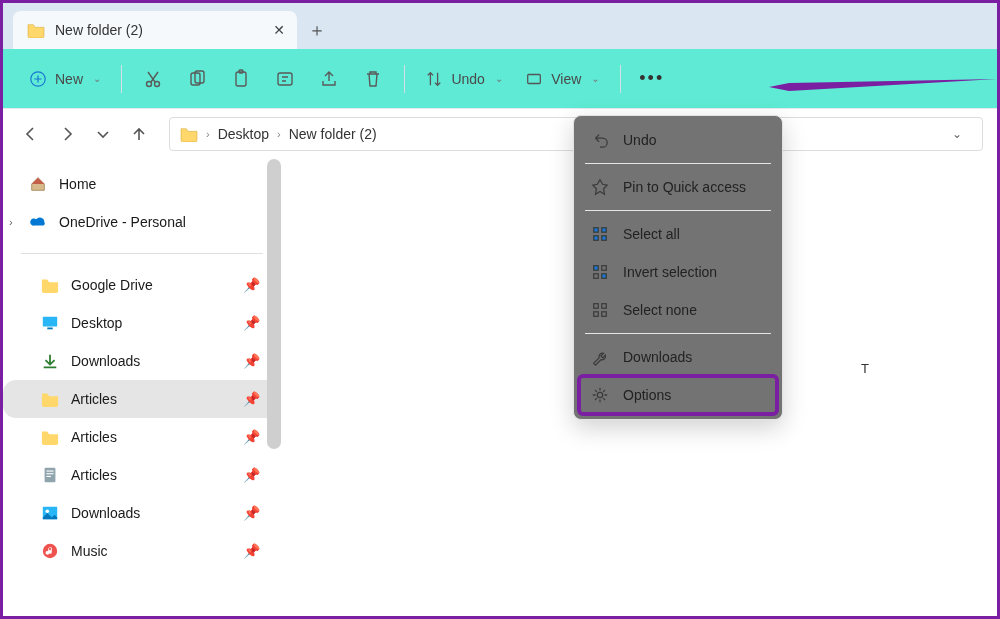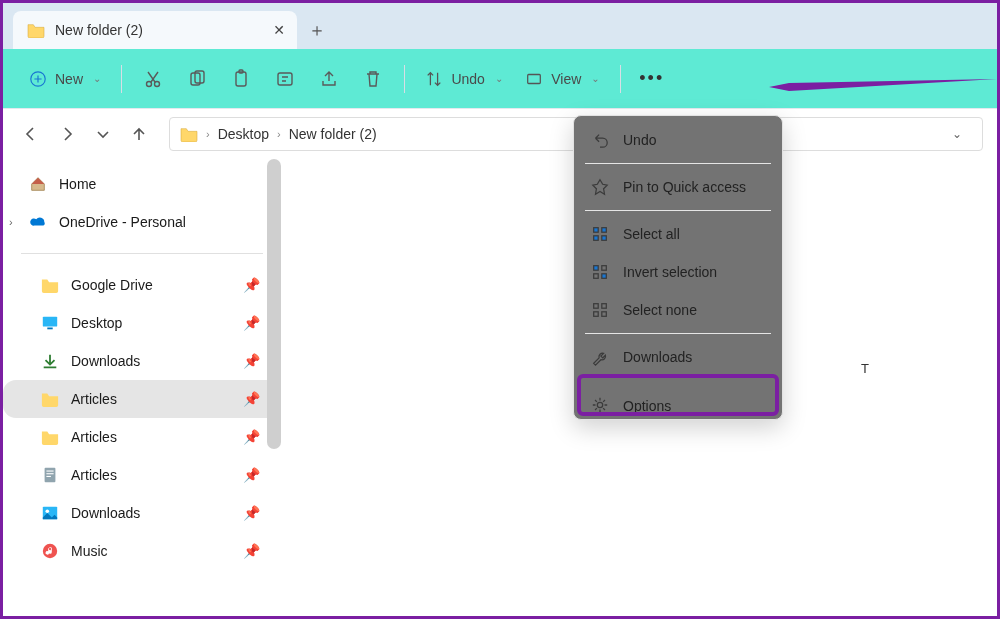--- a/index.html
+++ b/index.html
@@ -27,21 +27,21 @@
 .side-item .pin { position:absolute; right:20px; color:#888; }
 .side-item svg.ico, .side-item .ico { width:18px; height:18px; flex-shrink:0; }
 .side-exp { position:absolute; left:6px; color:#666; font-size:11px; }
 .hr { height:1px; background:#e0e0e0; margin:12px 18px; }
 .vscroll { position:absolute; right:0; top:0; width:14px; height:290px; background:#cfcfcf; border-radius:7px; }
 .main { flex:1; background:#fff; position:relative; }
 .context-menu { position:absolute; left:570px; top:112px; width:210px; background:#737373; border:1px solid #e2e2e2; border-radius:8px; box-shadow:0 8px 24px rgba(0,0,0,0.18); padding:5px; z-index:50; }
 .cm-item { height:38px; display:flex; align-items:center; gap:14px; padding:0 12px; font-size:14px; color:#222; border-radius:4px; }
 .cm-item svg { width:18px; height:18px; flex-shrink:0; stroke:#3b3b3b; fill:none; stroke-width:1.4; }
 .cm-sep { height:1px; background:#e5e5e5; margin:4px 6px; }
-.cm-item.highlight { outline:4px solid #7b1fa2; outline-offset:-2px; border-radius:4px;align-items:flex-end; }
+.cm-item.highlight { outline:4px solid #7b1fa2; outline-offset:-2px; border-radius:4px; }
 .arrow { position:absolute; left:766px; top:64px; z-index:60; }
 .folder-ico { width:18px; height:16px; }
 .content-label { position:absolute; left:555px; top:202px; color:#333; font-size:13px; }
 .iconbtn { width:38px; height:36px; display:flex; align-items:center; justify-content:center; }
 .iconbtn svg { width:20px; height:20px; stroke:#5a5a5a; fill:none; stroke-width:1.4; }
 </style>
 </head>
 <body>
 
 <div class="tabbar">

